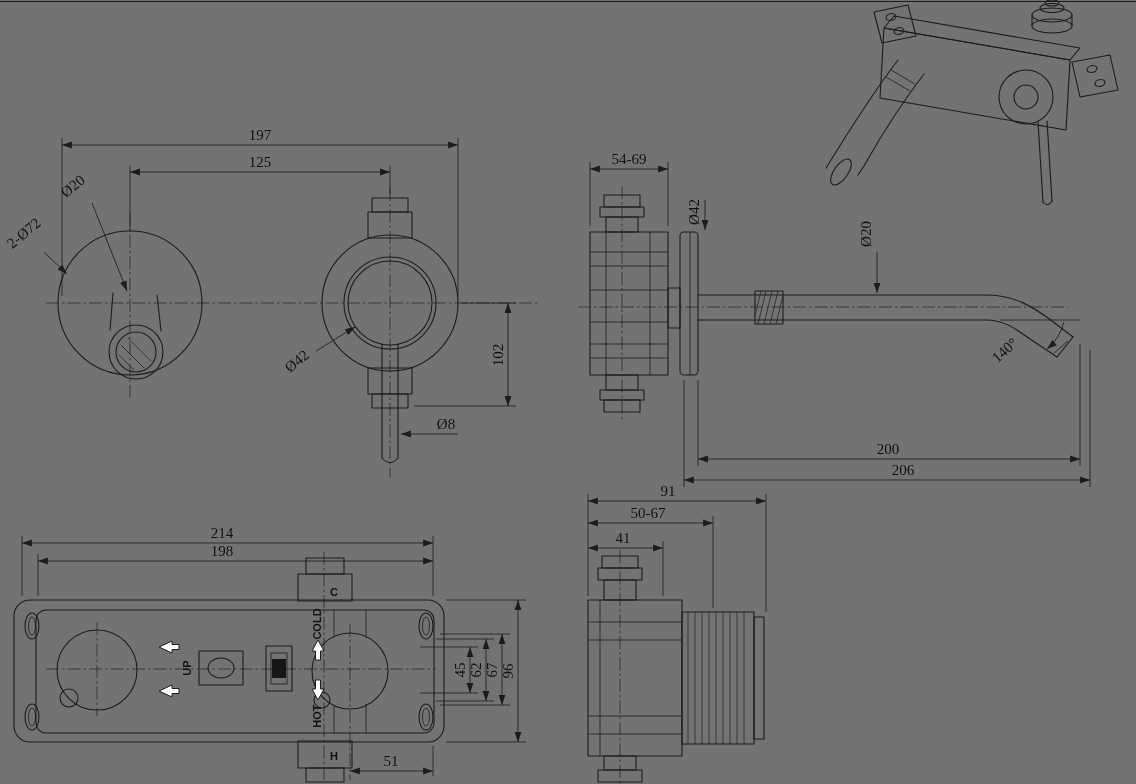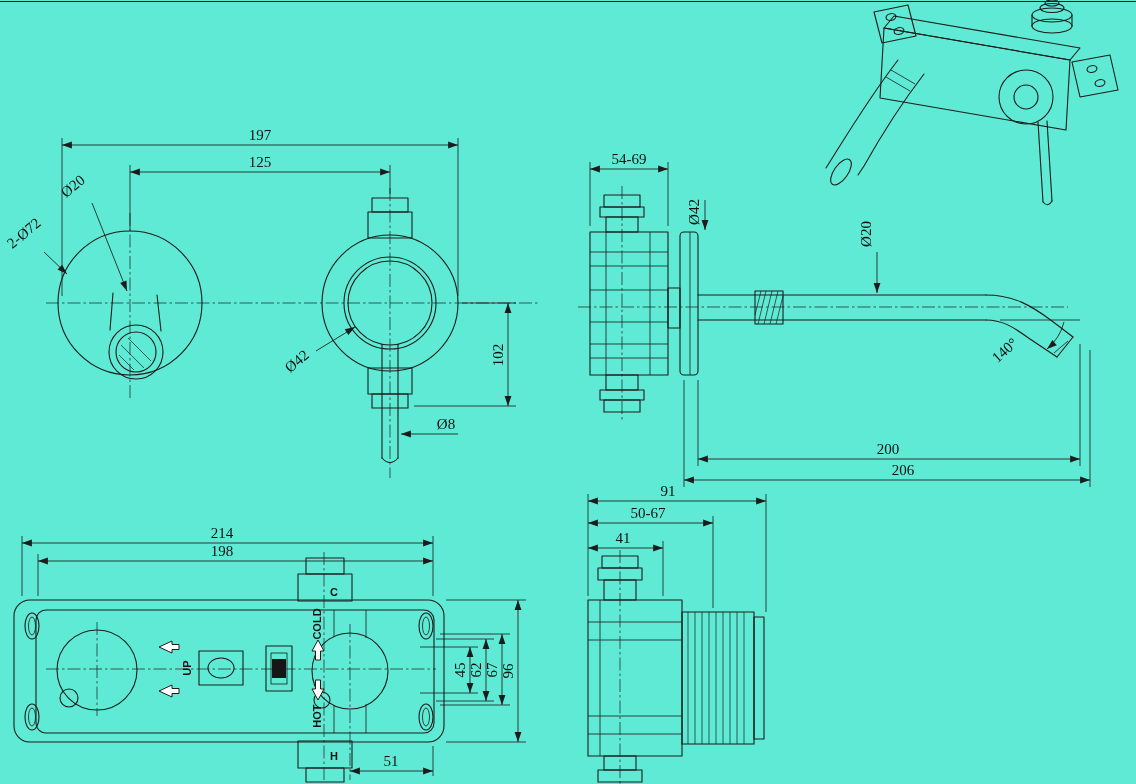--- a/index.html
+++ b/index.html
@@ -1,16 +1,16 @@
 <!DOCTYPE html>
 <html><head>
 <meta charset="utf-8">
 <style>
   html,body{margin:0;padding:0;background:#ffffff;}
-  #sheet{position:relative;width:1136px;height:784px;background:#5eead4;overflow:hidden;}
+  #sheet{position:relative;width:1136px;height:784px;background:#737373;overflow:hidden;}
   svg{display:block;}
   .ln{stroke:#1c1c1c;stroke-width:1.1;fill:none;stroke-linecap:round;stroke-linejoin:round;}
   .thin{stroke:#1c1c1c;stroke-width:0.8;fill:none;}
   .dim{stroke:#1c1c1c;stroke-width:0.85;fill:none;}
   .cl{stroke:#1c1c1c;stroke-width:0.7;fill:none;stroke-dasharray:13 3 2.5 3;}
   .hatch{stroke:#1c1c1c;stroke-width:0.7;fill:none;}
   .dimtxt{font-family:"Liberation Serif","DejaVu Serif",serif;font-size:15px;fill:#111111;}
   .lbl{font-family:"Liberation Sans","DejaVu Sans",sans-serif;font-size:11px;font-weight:bold;fill:#111111;}
   .fillb{fill:#161616;stroke:none;}
   .harrow{fill:#ffffff;stroke:#1c1c1c;stroke-width:1;}

